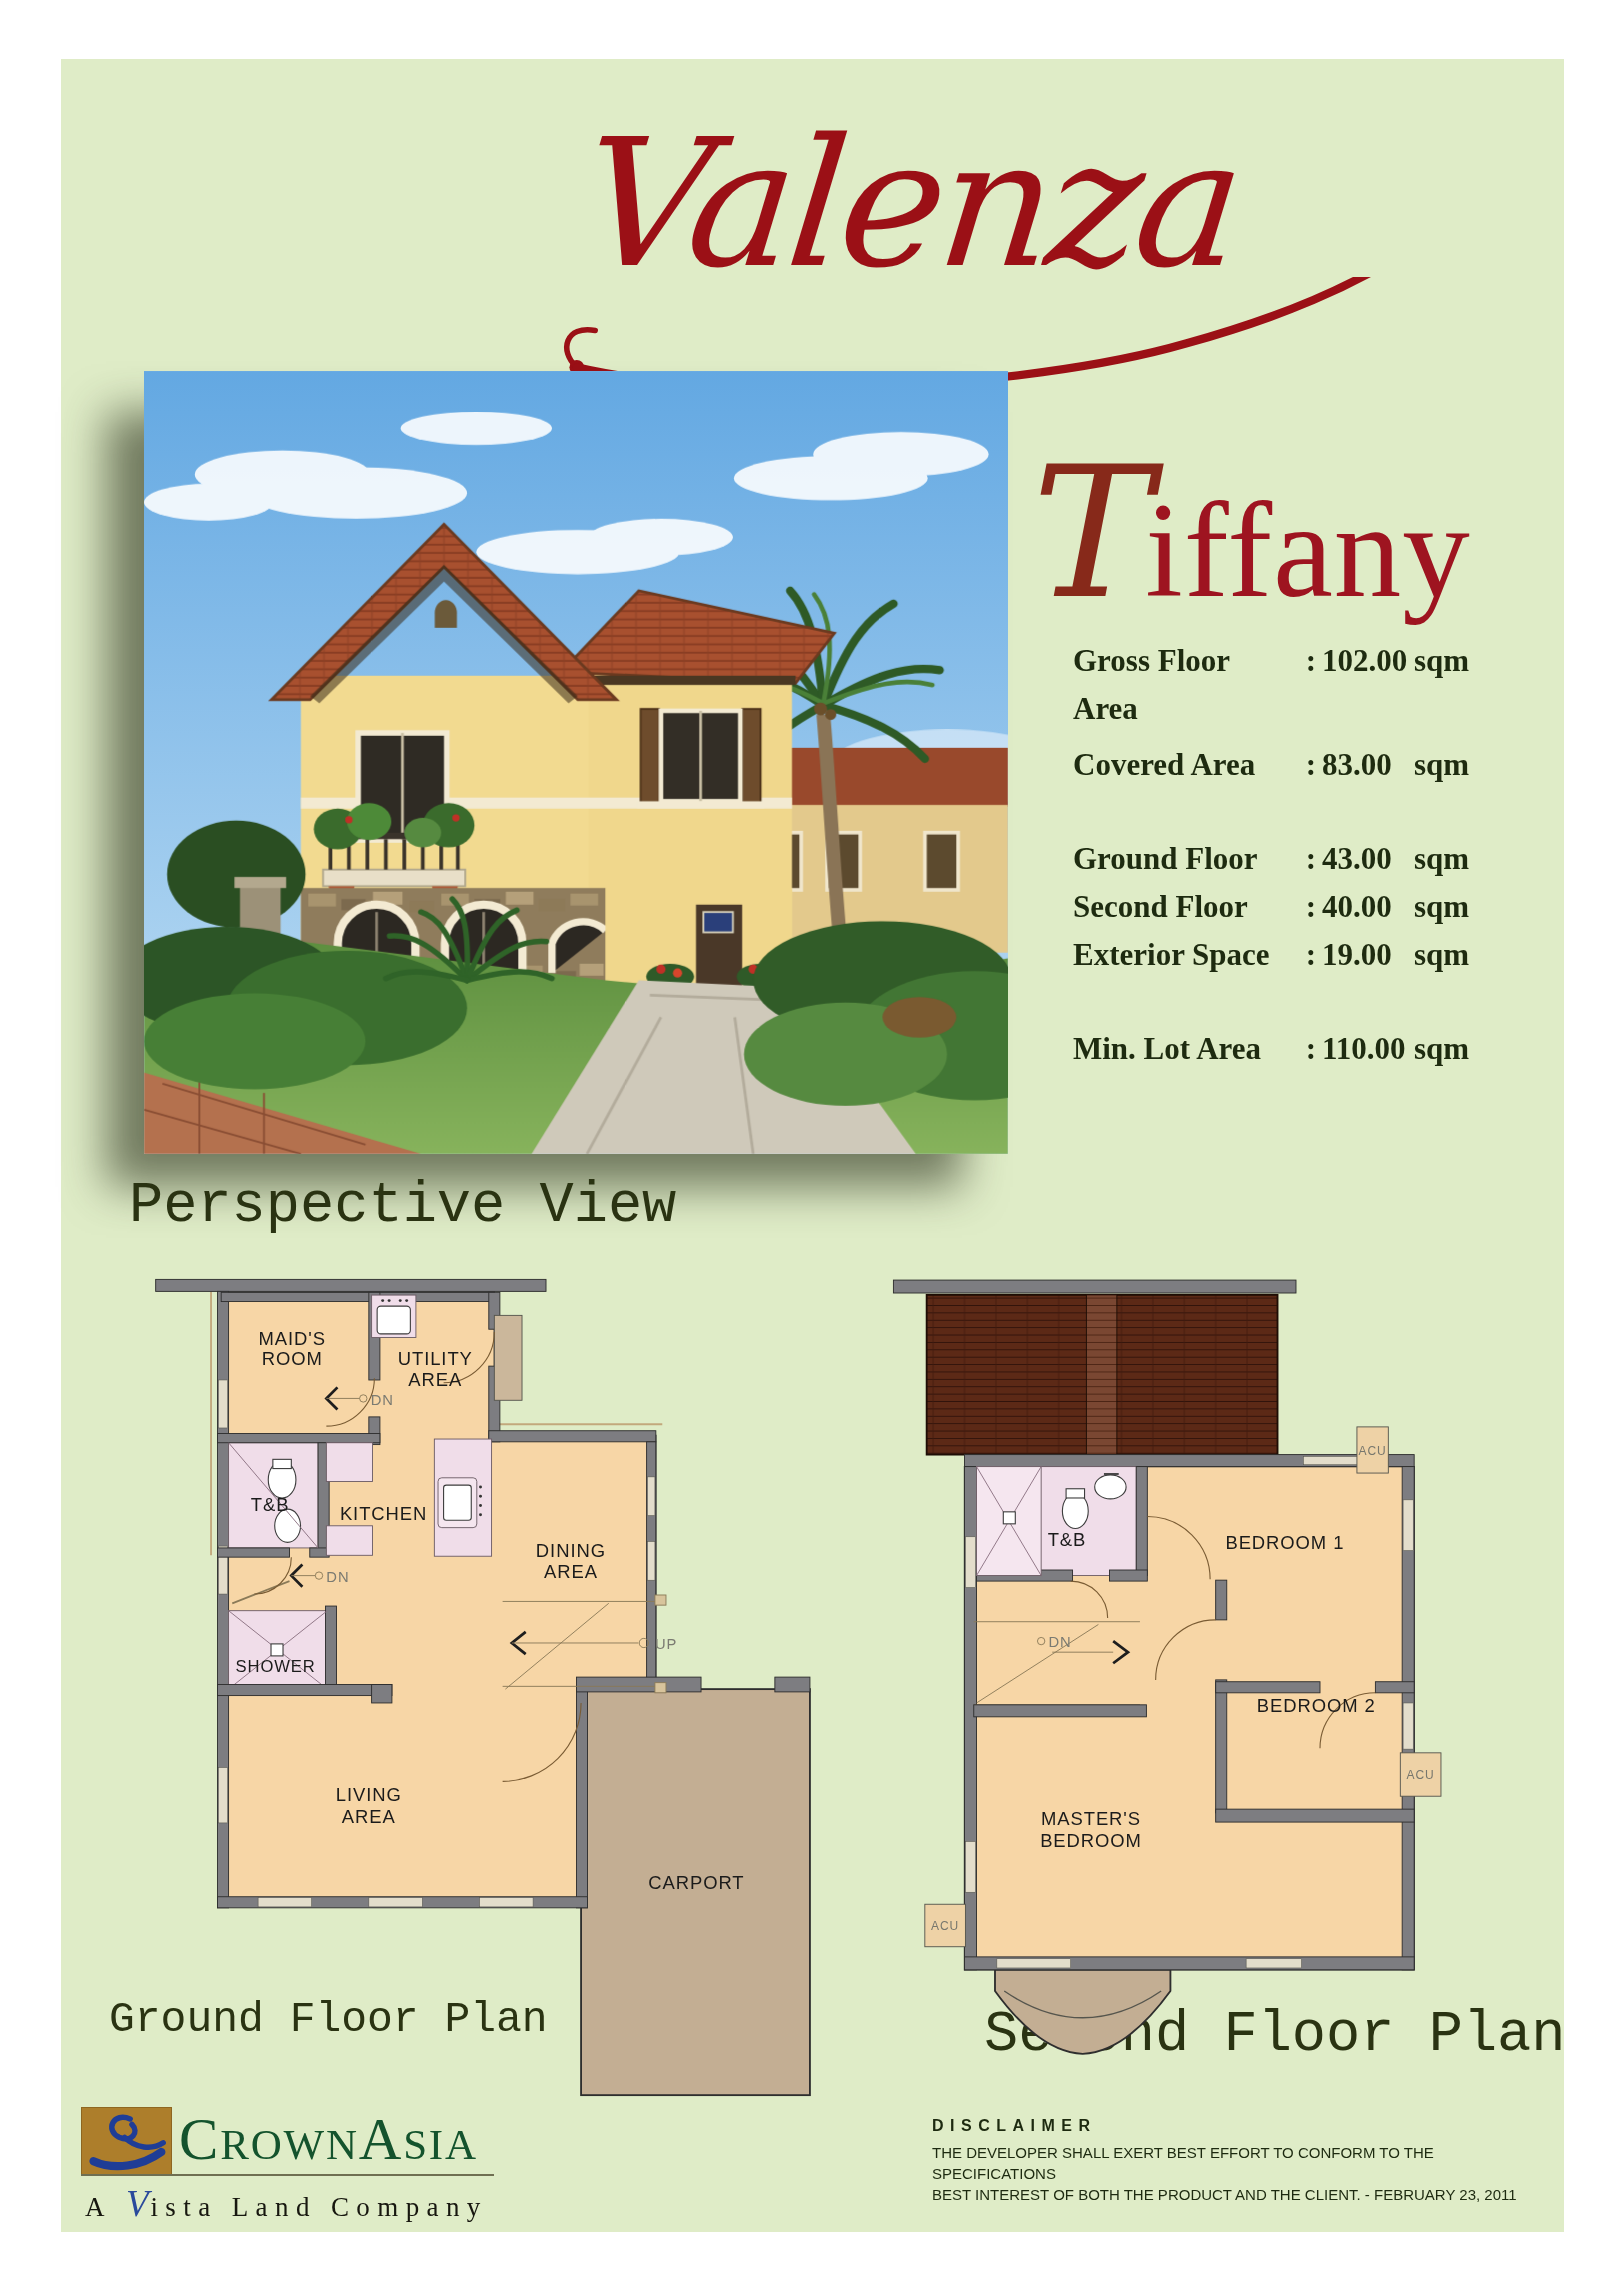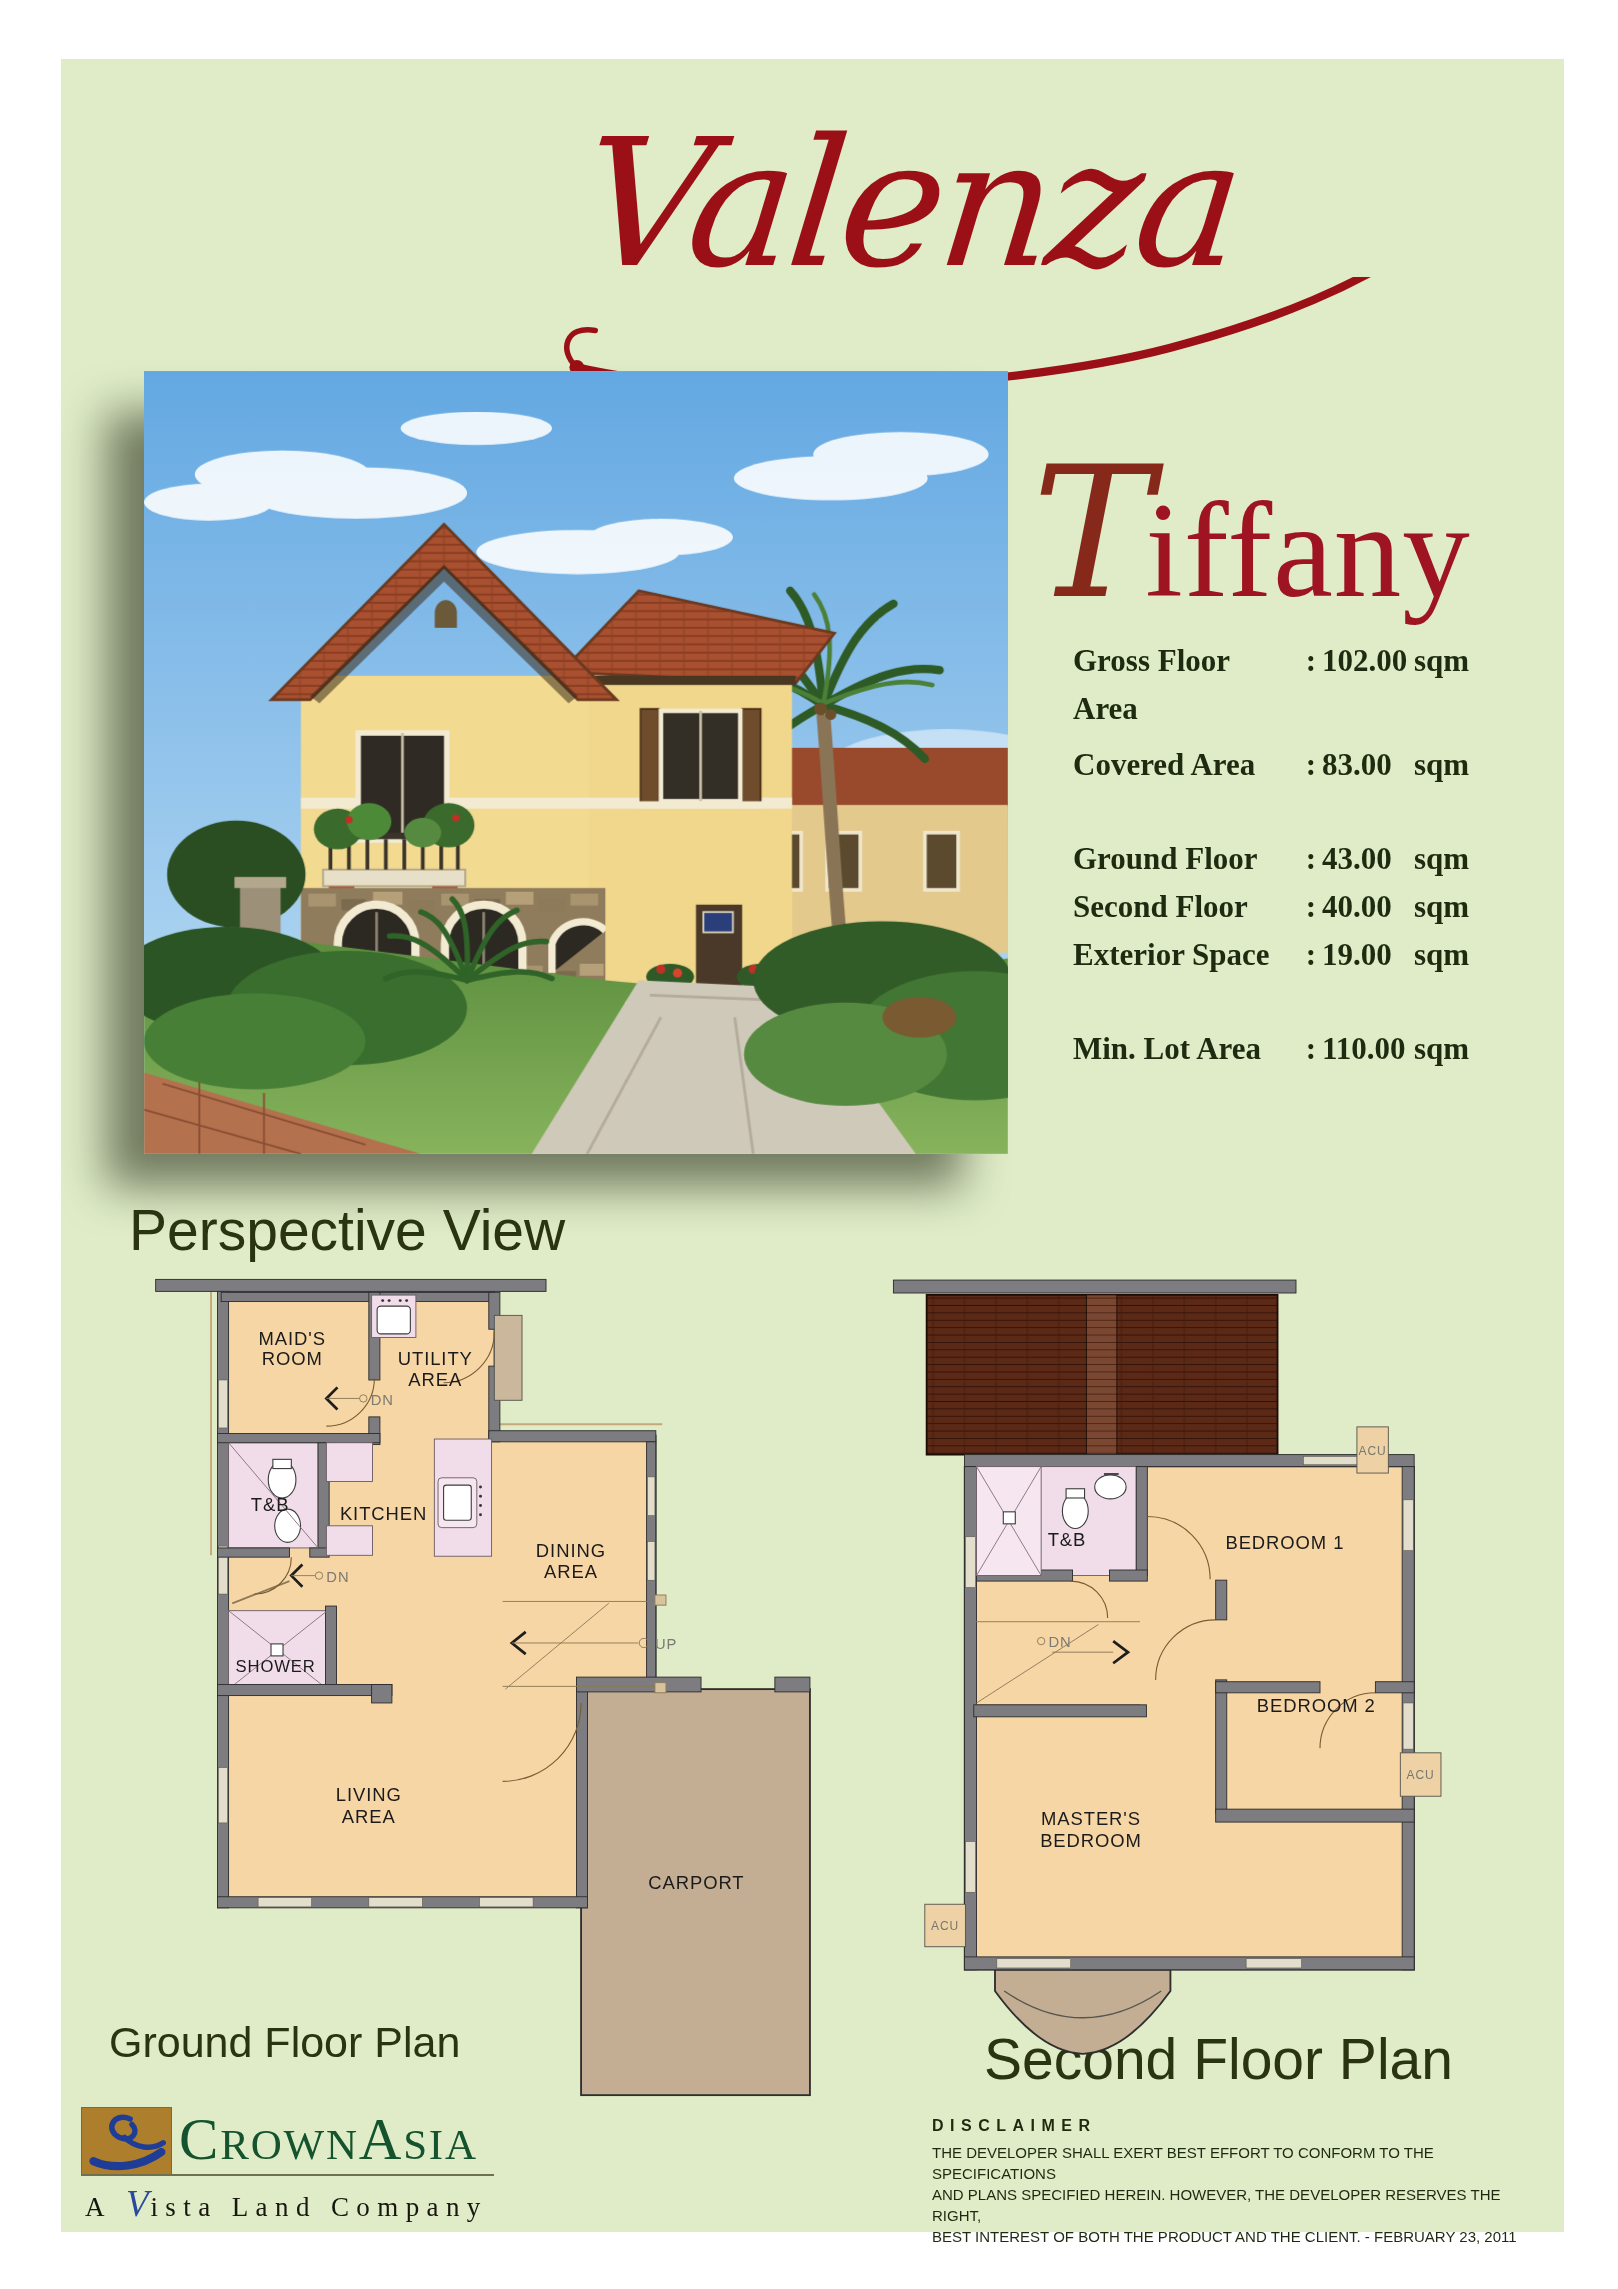--- a/index.html
+++ b/index.html
@@ -23,21 +23,21 @@
   .spec-row.b{font-weight:700;margin-top:8px;}
   .spec-row.g{margin-top:46px;}
   .spec-colon{text-align:center;}
 
   
   .photo{left:83px;top:312px;width:864px;height:783px;
          box-shadow:-42px 37px 42px -3.7px rgba(45,52,30,.62);background:#9cc6e8;}
   .photo svg{display:block;}
 
   
-  .caption{font-family:Liberation Sans, sans-serif;color:#2a3312;white-space:nowrap;margin-top:23px;}
+  .caption{font-family:Liberation Mono, monospace;color:#2a3312;white-space:nowrap;}
   .cap-persp{left:68px;top:1115px;font-size:57px;}
   .cap-ground{left:48px;top:1936px;font-size:43px;}
   .cap-second{left:923px;top:1944px;font-size:57px;}
 
   
   .plan-label{font-family:"Liberation Sans", sans-serif;font-size:20px;fill:#1b1b1b;letter-spacing:1px;}
   .plan-small{font-family:"Liberation Sans", sans-serif;font-size:16px;fill:#7b7b72;letter-spacing:1px;}
   .plan-acu{font-family:"Liberation Sans", sans-serif;font-size:13px;fill:#77776d;letter-spacing:1px;}
   .wall{fill:#7d7d81;stroke:#2e2e2e;stroke-width:1;}
   .floor{fill:#f7d6a6;stroke:#2e2e2e;stroke-width:1.5;}
@@ -533,20 +533,19 @@
     </div>
     <div class="abs logo-rule"></div>
     <div class="abs tagline">
       <span>A</span>&nbsp;<span class="v">V</span><span>ista Land Company</span>
     </div>
 
     <div class="abs disc">
       <div class="disc-title">DISCLAIMER</div>
       <div class="disc-lines">
         <div>THE DEVELOPER SHALL EXERT BEST EFFORT TO CONFORM TO THE SPECIFICATIONS</div>
-        <div>AND PLANS SPECIFIED HEREIN. HOWEVER, THE DEVELOPER RESERVES THE RIGHT,</div>
         <div>BEST INTEREST OF BOTH THE PRODUCT AND THE CLIENT.  -  FEBRUARY 23, 2011</div>
       </div>
     </div>
 
   </div>
 </div>
 
 
 </body></html>

